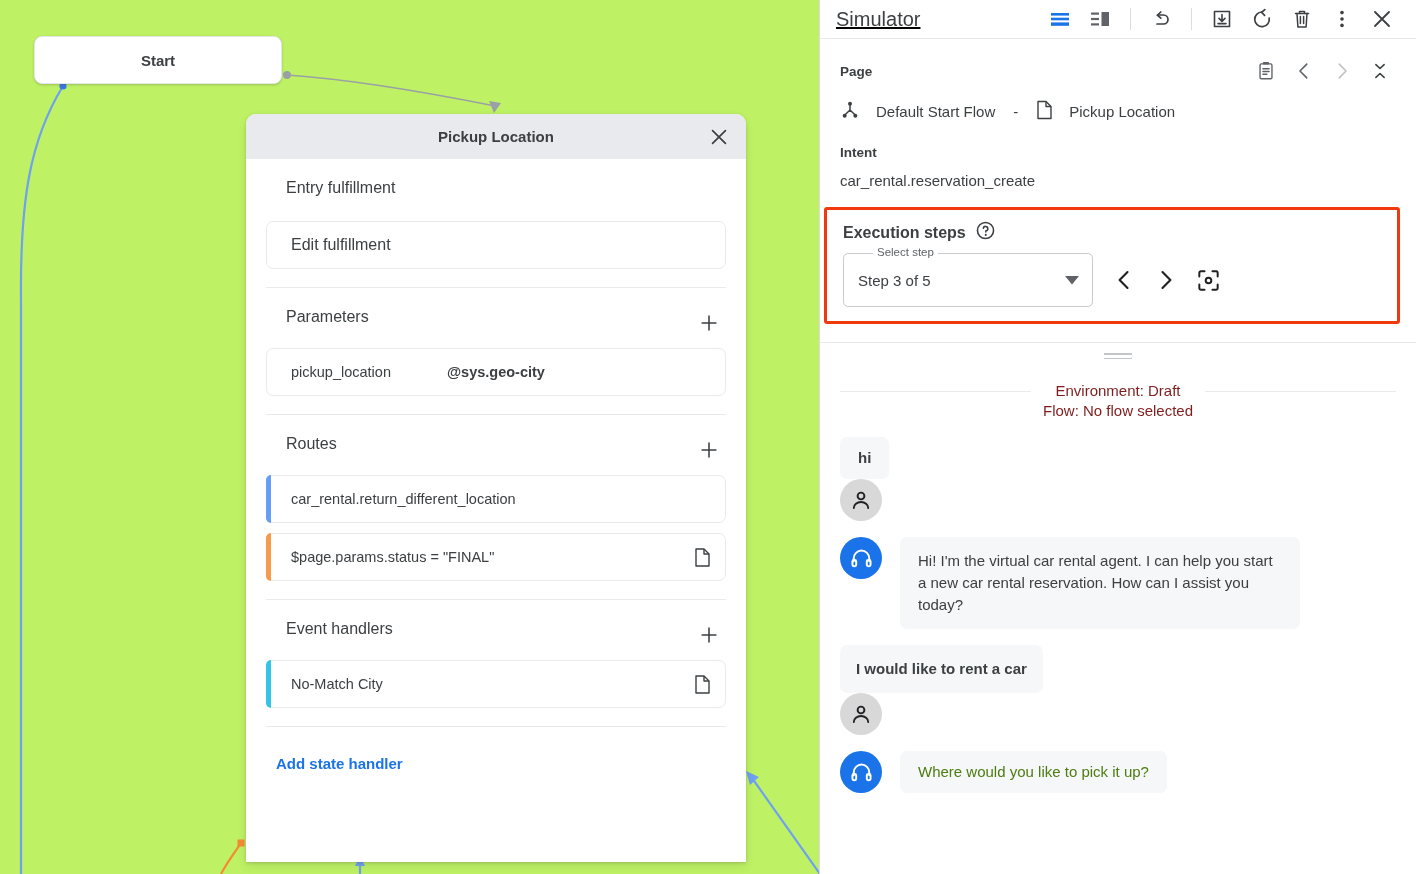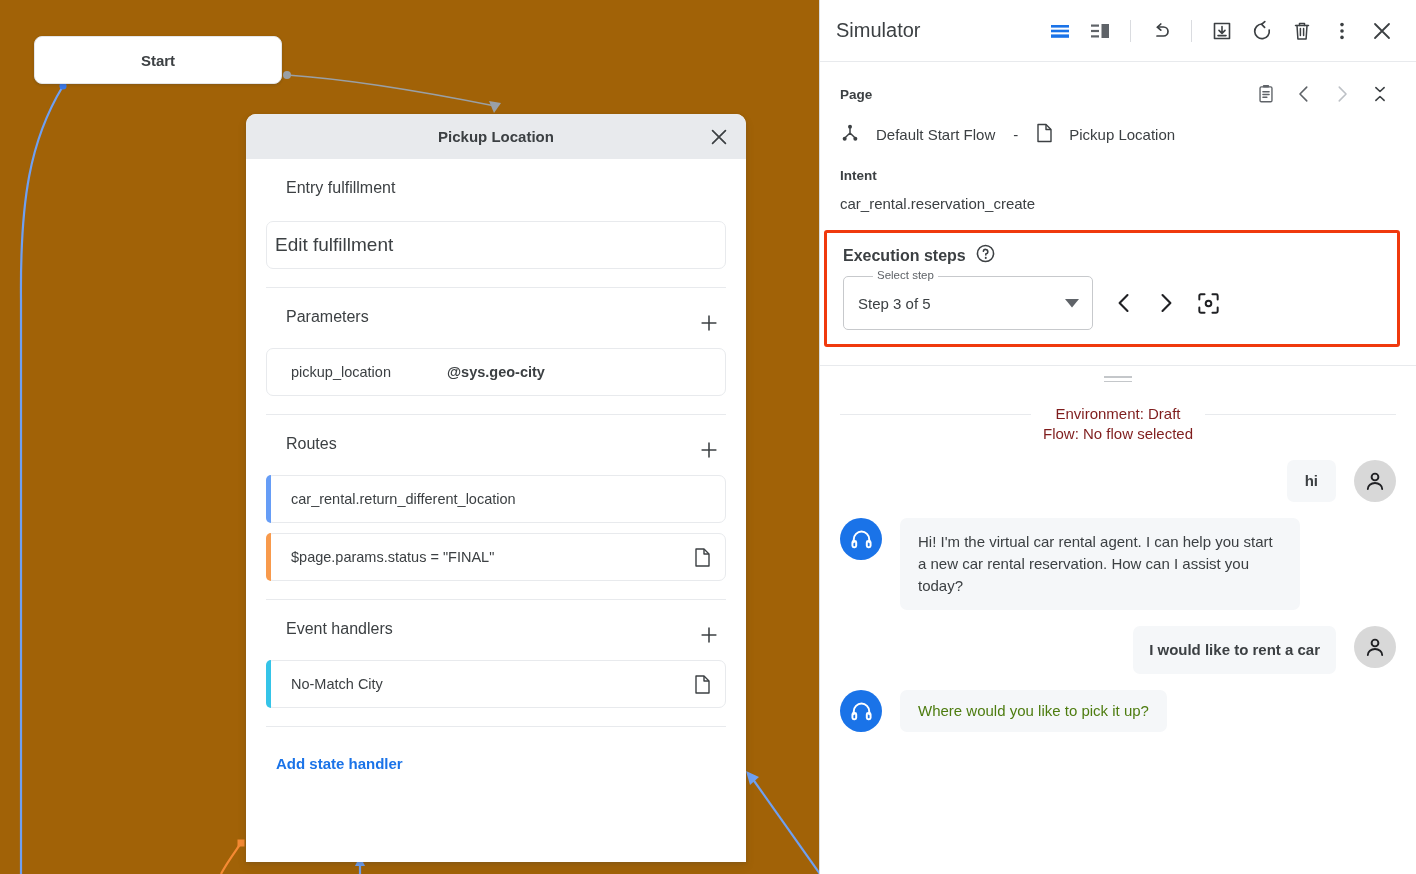--- a/index.html
+++ b/index.html
@@ -7,21 +7,21 @@
     width: 1416px; height: 874px;
     font-family: "Liberation Sans", sans-serif;
     background: #ffffff; overflow: hidden;
   }
   #app { position: relative; width: 1416px; height: 874px; display: flex; }
 
   
   .canvas {
     position: relative;
     width: 820px; height: 874px;
-    background: #a16207;
+    background: #bef264;
     overflow: hidden;
     border-right: 1px solid #dadce0;
   }
   .canvas-svg { position: absolute; inset: 0; width: 820px; height: 874px; }
 
   .start-node {
     position: absolute; left: 34px; top: 36px;
     width: 248px; height: 48px;
     background: #ffffff;
     border: 1px solid #e4e6e9;
@@ -78,36 +78,37 @@
   .row-card .bar {
     position: absolute; left: -1px; top: -1px; bottom: -1px; width: 5px;
     border-radius: 7px 0 0 7px;
   }
   .row-card .val { margin-left: 56px; font-weight: bold; }
   .row-card .doc-icon { margin-left: auto; display: flex; align-items: center; }
 
   .fulfill-card {
     border: 1px solid #e8eaed; border-radius: 7px; background: #fff;
     height: 48px; display: flex; align-items: center;
-    padding-left: 8px; font-size: 19px; color: #3c4043;
+    padding-left: 24px; font-size: 16px; color: #3c4043;
     margin-top: 12px; cursor: pointer;
   }
 
   .add-handler {
     color: #1a73e8; font-size: 15px; font-weight: 700;
     padding: 28px 0 0 10px; cursor: pointer;
   }
 
   
   .sim { position: relative; width: 596px; height: 874px; background: #fff; }
 
   .sim-header {
-    height: 62px; display: flex; align-items: center;
+    height: 39px; display: flex; align-items: center;
     padding: 0 16px 0 16px;
     border-bottom: 1px solid #e8eaed;
+    text-decoration: underline;
   }
   .sim-title { font-size: 20px; color: #3c4043; }
   .sim-tools { margin-left: auto; display: flex; align-items: center; gap: 4px; }
   .tbtn {
     width: 36px; height: 36px; display: flex; align-items: center; justify-content: center;
     cursor: pointer; border-radius: 50%;
   }
   .tsep { width: 1px; height: 22px; background: #dadce0; margin: 0 8px; }
 
   .sim-page { padding: 16px 20px 0 20px; }
@@ -170,21 +171,21 @@
   .env-line {
     position: absolute; left: 0; right: 0; top: 10px; height: 1px; background: #e8eaed;
   }
   .env-text {
     position: relative; display: inline-block;
     background: #fff; padding: 0 12px;
     font-size: 15px; color: #7f1d1d; line-height: 20px;
   }
 
   .msg { display: flex; align-items: flex-start; margin-top: 16px; }
-  .msg.user { justify-content: flex-end; }
+  .msg.user { justify-content: center; flex-direction: column; }
   .avatar {
     width: 42px; height: 42px; border-radius: 50%;
     display: flex; align-items: center; justify-content: center; flex: none;
   }
   .avatar.agent { background: #1a73e8; }
   .avatar.user { background: #d8d8d8; }
   .bubble {
     background: #f5f7f9; border-radius: 7px;
     padding: 13px 18px; font-size: 15px; line-height: 22px;
     color: #3c4043; max-width: 400px;

